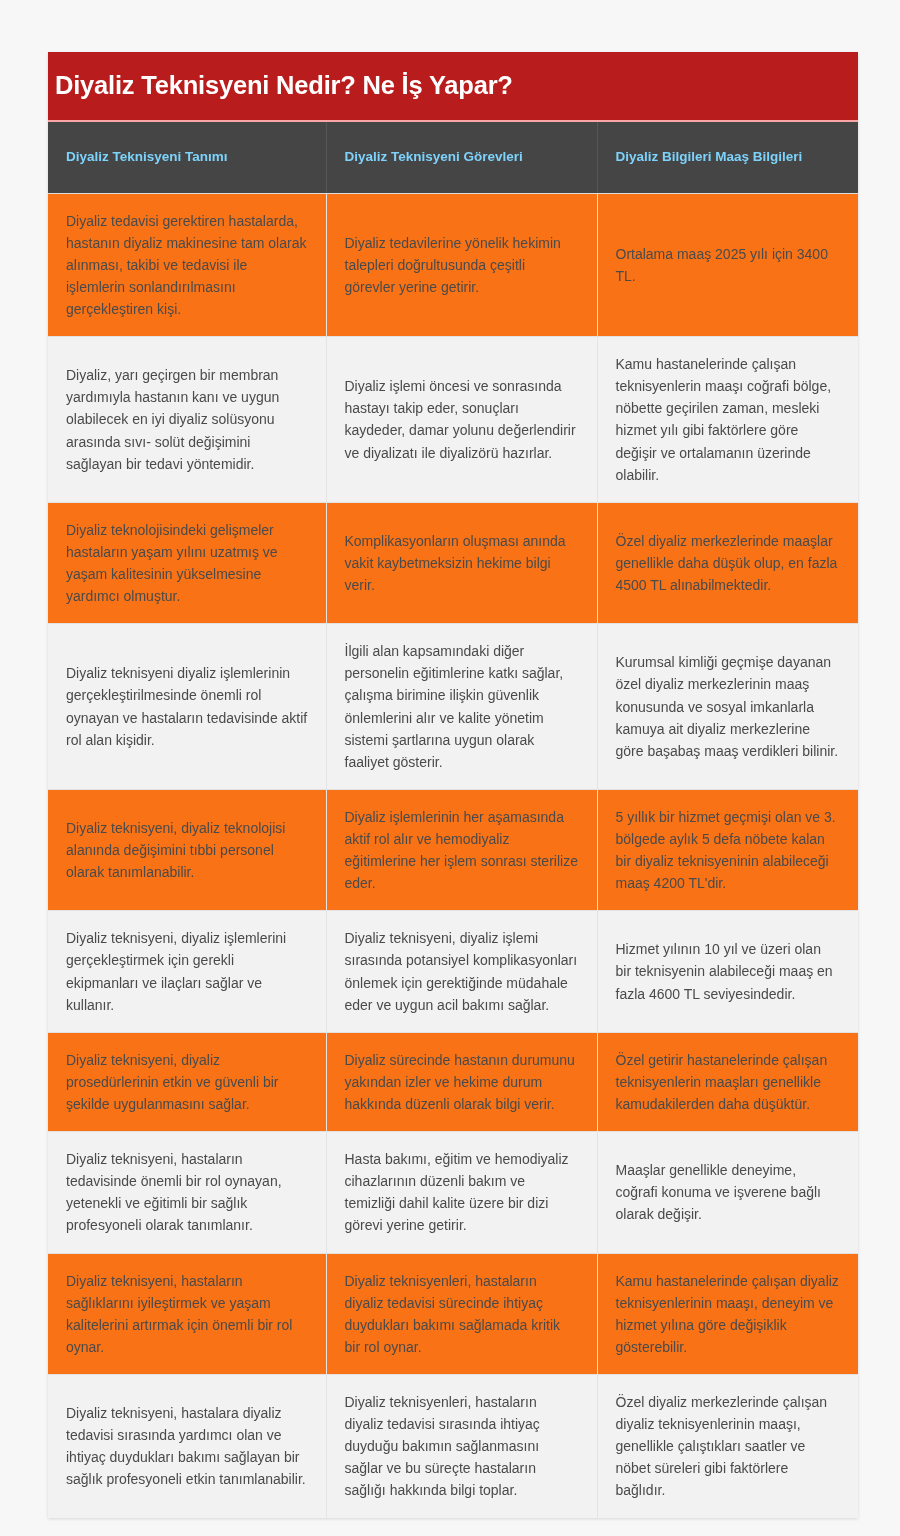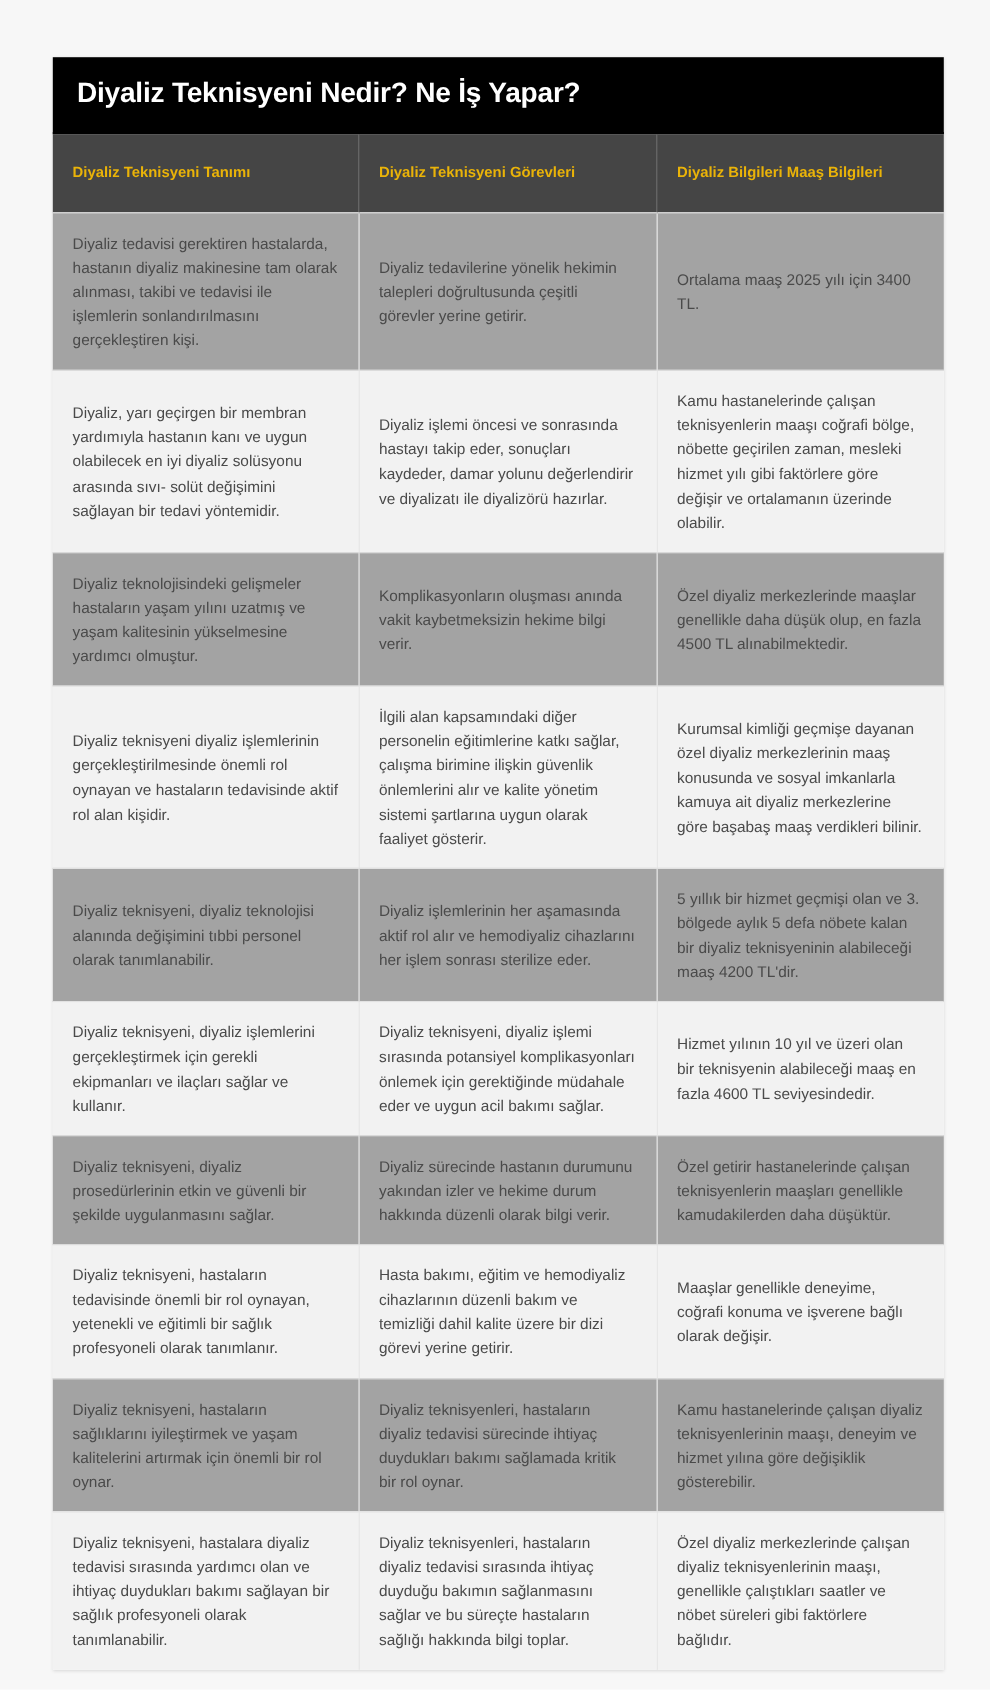--- a/index.html
+++ b/index.html
@@ -23,23 +23,23 @@
   }
 
   .table-card {
     width: 810px;
     box-shadow: 0 1px 3px rgba(0,0,0,0.13);
     background: #ffffff;
   }
 
   
   .title-bar {
-    background: #000000;
-    padding: 18px 22px 19px 22px;
-    border-bottom: 2px solid #000000;
+    background: #b91c1c;
+    padding: 18px 22px 19px 7px;
+    border-bottom: 2px solid #fca5a5;
   }
   .title-bar h1 {
     margin: 0;
     color: #ffffff;
     font-size: 25.5px;
     font-weight: bold;
     letter-spacing: -0.2px;
     line-height: 1.2;
   }
 
@@ -48,42 +48,42 @@
     border-collapse: collapse;
     width: 810px;
     table-layout: fixed;
   }
   table.grid col.c1 { width: 278px; }
   table.grid col.c2 { width: 271px; }
   table.grid col.c3 { width: 261px; }
 
   thead th {
     background: #454545;
-    color: #eab308;
+    color: #7dd3fc;
     font-size: 13.5px;
     font-weight: bold;
     text-align: left;
     vertical-align: middle;
     padding: 14px 18px 15px 18px;
     line-height: 1.42;
     border-right: 1px solid #565656;
     border-bottom: 1px solid #dddddd;
     height: 42px;
   }
   thead th:last-child { border-right: none; }
 
   tbody td {
     font-size: 14px;
     color: #4a4a4a;
     line-height: 1.58;
     padding: 16px 18px 16px 18px;
     vertical-align: middle;
     border-right: 1px solid #e4e4e4;
     border-bottom: 1px solid #e2e2e2;
-    background: #a3a3a3;
+    background: #f97316;
   }
   tbody td:last-child { border-right: none; }
   tbody tr.alt td { background: #f2f2f2; }
   tbody tr:last-child td { border-bottom: none; }
 
   
   .footer {
     width: 810px;
     text-align: center;
     color: #9b9b9b;
@@ -132,21 +132,21 @@
           <td>Komplikasyonların oluşması anında vakit kaybetmeksizin hekime bilgi verir.</td>
           <td>Özel diyaliz merkezlerinde maaşlar genellikle daha düşük olup, en fazla 4500 TL alınabilmektedir.</td>
         </tr>
         <tr class="alt">
           <td>Diyaliz teknisyeni diyaliz işlemlerinin gerçekleştirilmesinde önemli rol oynayan ve hastaların tedavisinde aktif rol alan kişidir.</td>
           <td>İlgili alan kapsamındaki diğer personelin eğitimlerine katkı sağlar, çalışma birimine ilişkin güvenlik önlemlerini alır ve kalite yönetim sistemi şartlarına uygun olarak faaliyet gösterir.</td>
           <td>Kurumsal kimliği geçmişe dayanan özel diyaliz merkezlerinin maaş konusunda ve sosyal imkanlarla kamuya ait diyaliz merkezlerine göre başabaş maaş verdikleri bilinir.</td>
         </tr>
         <tr>
           <td>Diyaliz teknisyeni, diyaliz teknolojisi alanında değişimini tıbbi personel olarak tanımlanabilir.</td>
-          <td>Diyaliz işlemlerinin her aşamasında aktif rol alır ve hemodiyaliz cihazlarını her işlem sonrası sterilize eder.</td>
+          <td>Diyaliz işlemlerinin her aşamasında aktif rol alır ve hemodiyaliz eğitimlerine her işlem sonrası sterilize eder.</td>
           <td>5 yıllık bir hizmet geçmişi olan ve 3. bölgede aylık 5 defa nöbete kalan bir diyaliz teknisyeninin alabileceği maaş 4200 TL'dir.</td>
         </tr>
         <tr class="alt">
           <td>Diyaliz teknisyeni, diyaliz işlemlerini gerçekleştirmek için gerekli ekipmanları ve ilaçları sağlar ve kullanır.</td>
           <td>Diyaliz teknisyeni, diyaliz işlemi sırasında potansiyel komplikasyonları önlemek için gerektiğinde müdahale eder ve uygun acil bakımı sağlar.</td>
           <td>Hizmet yılının 10 yıl ve üzeri olan bir teknisyenin alabileceği maaş en fazla 4600 TL seviyesindedir.</td>
         </tr>
         <tr>
           <td>Diyaliz teknisyeni, diyaliz prosedürlerinin etkin ve güvenli bir şekilde uygulanmasını sağlar.</td>
           <td>Diyaliz sürecinde hastanın durumunu yakından izler ve hekime durum hakkında düzenli olarak bilgi verir.</td>
@@ -156,21 +156,21 @@
           <td>Diyaliz teknisyeni, hastaların tedavisinde önemli bir rol oynayan, yetenekli ve eğitimli bir sağlık profesyoneli olarak tanımlanır.</td>
           <td>Hasta bakımı, eğitim ve hemodiyaliz cihazlarının düzenli bakım ve temizliği dahil kalite üzere bir dizi görevi yerine getirir.</td>
           <td>Maaşlar genellikle deneyime, coğrafi konuma ve işverene bağlı olarak değişir.</td>
         </tr>
         <tr>
           <td>Diyaliz teknisyeni, hastaların sağlıklarını iyileştirmek ve yaşam kalitelerini artırmak için önemli bir rol oynar.</td>
           <td>Diyaliz teknisyenleri, hastaların diyaliz tedavisi sürecinde ihtiyaç duydukları bakımı sağlamada kritik bir rol oynar.</td>
           <td>Kamu hastanelerinde çalışan diyaliz teknisyenlerinin maaşı, deneyim ve hizmet yılına göre değişiklik gösterebilir.</td>
         </tr>
         <tr class="alt">
-          <td>Diyaliz teknisyeni, hastalara diyaliz tedavisi sırasında yardımcı olan ve ihtiyaç duydukları bakımı sağlayan bir sağlık profesyoneli olarak tanımlanabilir.</td>
+          <td>Diyaliz teknisyeni, hastalara diyaliz tedavisi sırasında yardımcı olan ve ihtiyaç duydukları bakımı sağlayan bir sağlık profesyoneli etkin tanımlanabilir.</td>
           <td>Diyaliz teknisyenleri, hastaların diyaliz tedavisi sırasında ihtiyaç duyduğu bakımın sağlanmasını sağlar ve bu süreçte hastaların sağlığı hakkında bilgi toplar.</td>
           <td>Özel diyaliz merkezlerinde çalışan diyaliz teknisyenlerinin maaşı, genellikle çalıştıkları saatler ve nöbet süreleri gibi faktörlere bağlıdır.</td>
         </tr>
       </tbody>
     </table>
 
   </div>
 
   <div class="footer">IIENSTITU - www.iienstitu.com</div>
 

